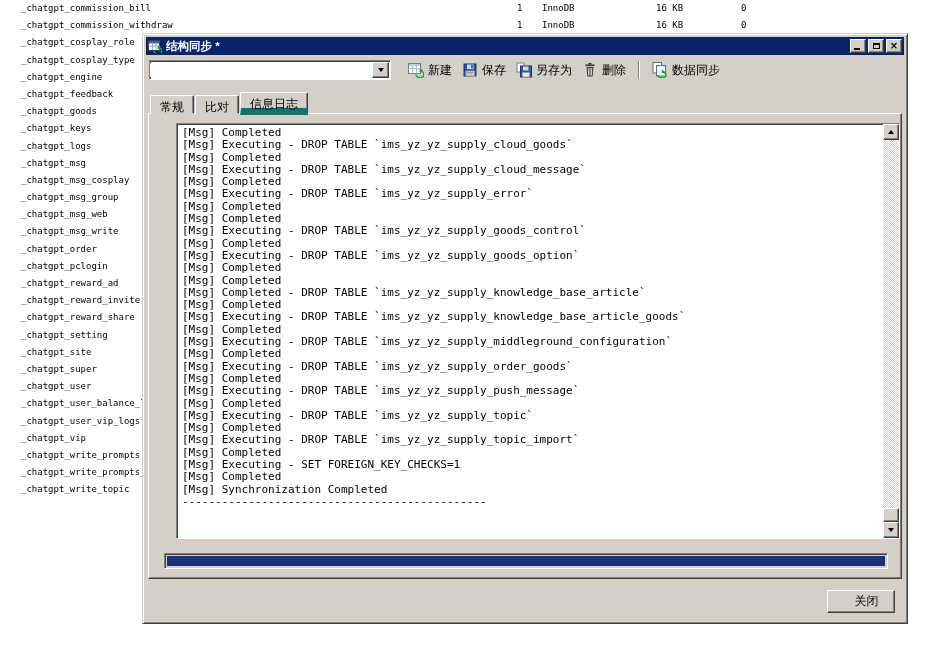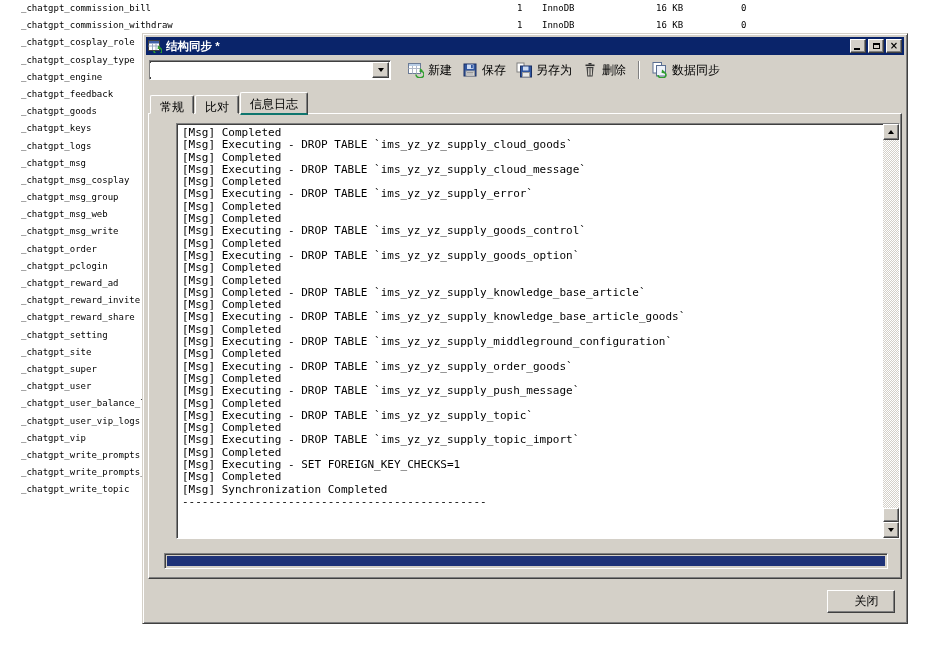--- a/index.html
+++ b/index.html
@@ -76,21 +76,21 @@
     margin:0 7px; }
 
   
   .tabs { position:absolute; left:7px; top:57px; height:23px; display:flex;
     align-items:flex-end; z-index:3; }
   .tab { height:19px; padding:3px 9px 0; font-size:12px; background:#d4d0c8;
     border:1px solid; border-color:#ffffff #404040 #d4d0c8 #ffffff;
     box-shadow: inset -1px 0 0 #808080;
     border-radius:2px 2px 0 0; margin-right:1px; box-sizing:border-box; white-space:nowrap; }
   .tab.active { height:23px; position:relative; top:1px; z-index:4;
-    border-bottom:2px solid #0f766e; }
+    border-bottom:7px solid #0f766e; }
 
   
   .panel {
     position:absolute; left:5px; top:79px; width:754px; height:466px;
     background:#d4d0c8; box-sizing:border-box;
     border:1px solid; border-color:#ffffff #404040 #404040 #ffffff;
     box-shadow: inset -1px -1px 0 #808080;
     z-index:2;
   }
 

